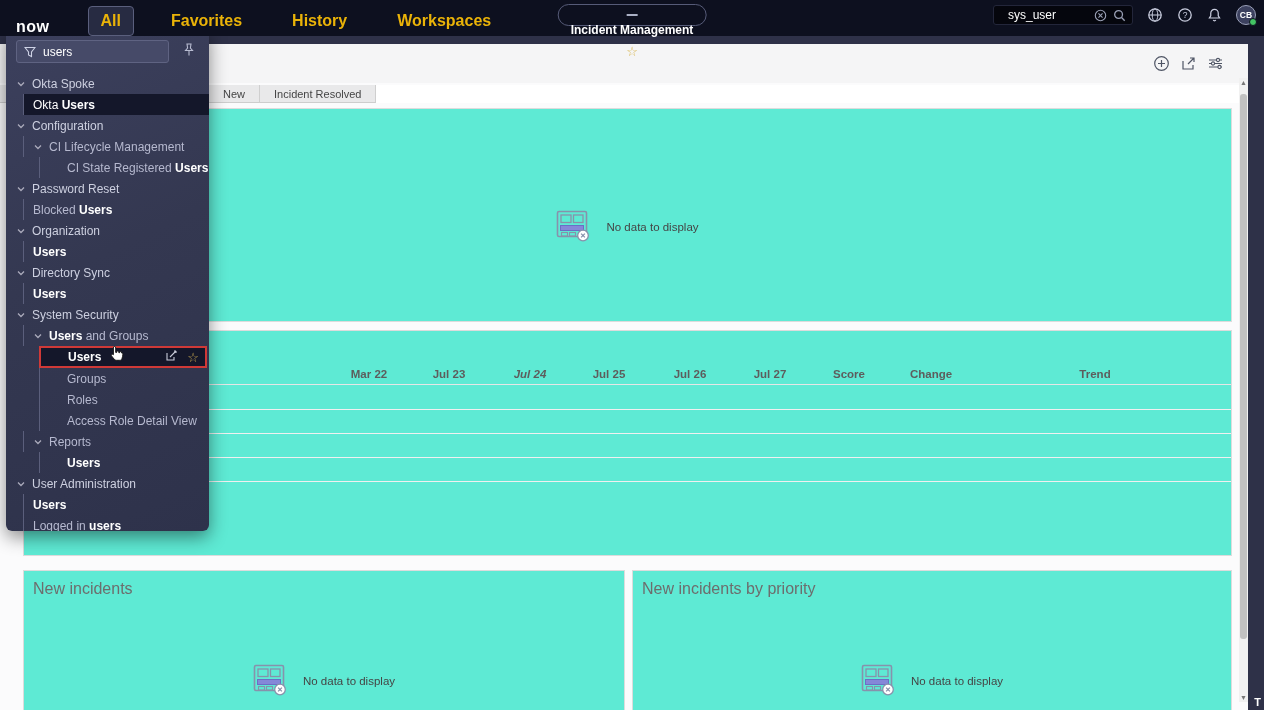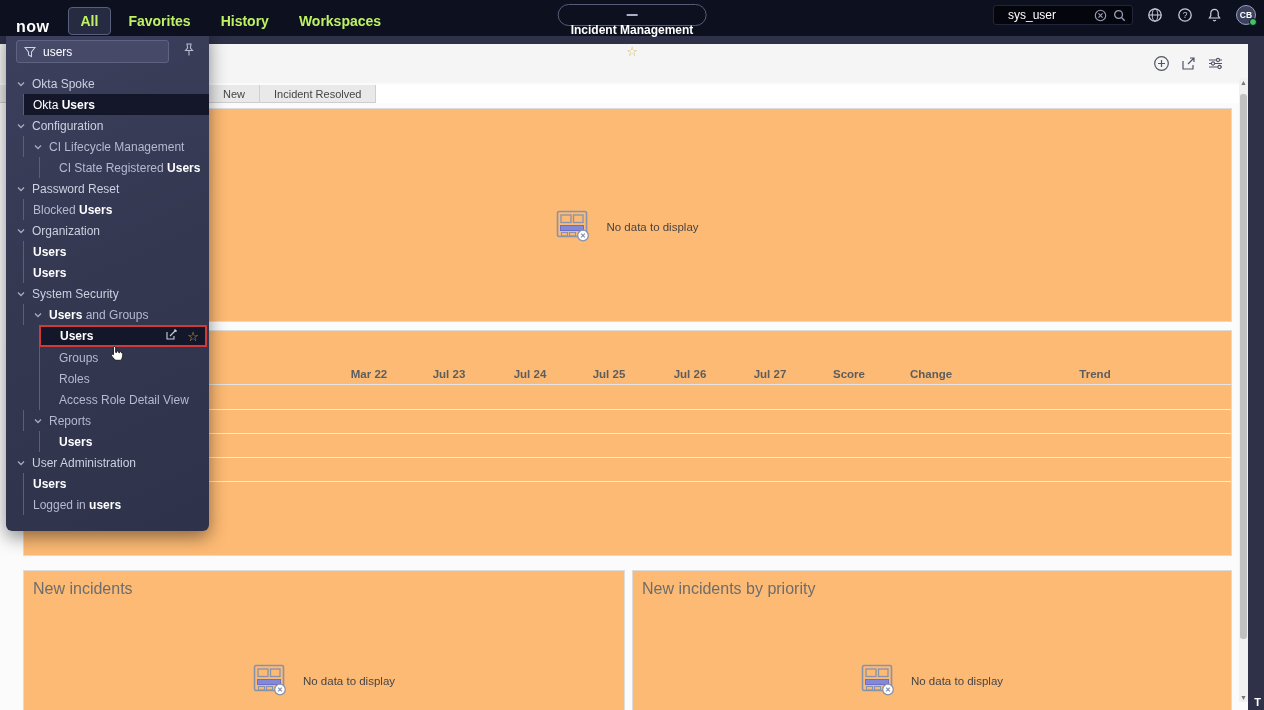--- a/index.html
+++ b/index.html
@@ -4,22 +4,22 @@
 <style>
   * { margin:0; padding:0; box-sizing:border-box; }
   html,body { width:1264px; height:710px; overflow:hidden; background:#fbfbfc;
               font-family:"Liberation Sans", sans-serif; }
 
   
   #topbar { position:absolute; left:0; top:0; width:1264px; height:36px;
             background:#0d101f; display:flex; align-items:flex-end; z-index:50; }
   #logo { color:#fff; font-weight:bold; font-size:16px; letter-spacing:.5px; margin:0 18px 0 16px; }
   #primary-nav { display:flex; align-items:center; height:30px; gap:4px; }
-  .nav-item { color:#bef264; font-size:14px; font-weight:bold; padding:5px 12px;
-              border:1px solid transparent; border-radius:4px; cursor:pointer; }
+  .nav-item { color:#eab308; font-size:16px; font-weight:bold; padding:5px 12px;
+              border:1px solid transparent; border-radius:4px; cursor:pointer;margin-left:20px; }
   .nav-item.active { background:#272b42; border-color:#5a5f7d; }
   #context-pill { position:absolute; left:50%; top:4px; transform:translateX(-50%);
                   height:22px; display:flex; align-items:center; gap:7px;
                   border:1px solid #565b78; border-radius:12px; padding:8px 12px;
                   color:#fff; font-size:12px; font-weight:bold;flex-direction:column; }
   .hamburger { width:11px; display:inline-block; border-top:1.5px solid #aab0c5;
                border-bottom:1.5px solid #aab0c5; height:7px; margin-top:1px; }
   .star-glyph { color:#d8b54e; font-size:13px; font-weight:normal; }
   #header-right { position:absolute; right:8px; top:0; height:30px; display:flex; align-items:center; gap:14px; }
   #global-search { width:140px; height:20px; background:#05060d; border:1px solid #23263a;
@@ -42,21 +42,21 @@
   .ticon { cursor:pointer; display:flex; align-items:center; }
 
   
   #tabstrip { position:absolute; left:0; top:85px; width:1248px; height:18px; background:#fff; }
   #tabs { display:flex; height:18px; }
   #tabs .lead { width:209px; background:#e9e9ea; border-bottom:1px solid #cdcdcd; }
   .tab { background:#e9e9ea; border-right:1px solid #cfcfcf; border-bottom:1px solid #cdcdcd;
          color:#454545; font-size:11px; display:flex; align-items:center; padding:0 14px; cursor:pointer; }
 
   
-  .panel { position:absolute; background:#fdba74; border:1px solid #dcdcdc; }
+  .panel { position:absolute; background:#5eead4; border:1px solid #dcdcdc; }
   #panel-top    { left:23px; top:108px; width:1209px; height:214px; }
   #panel-score  { left:23px; top:330px; width:1209px; height:226px; }
   #panel-bl     { left:23px; top:570px; width:602px;  height:150px; }
   #panel-br     { left:632px; top:570px; width:600px; height:150px; }
   .panel-title { position:absolute; left:9px; top:9px; color:#6d6d6d; font-size:16px; }
   .nodata { position:absolute; left:0; right:0; display:flex; align-items:center;
             justify-content:center; gap:16px; color:#454545; font-size:11.5px; }
   #panel-top .nodata { top:101px; }
   #panel-bl .nodata, #panel-br .nodata { top:93px; }
 
@@ -78,21 +78,21 @@
                 border-radius:3px; display:flex; align-items:center; padding:0 7px; gap:7px; }
   #filter-box input { background:transparent; border:none; outline:none; color:#fff;
                       font-size:12px; width:100px; font-family:inherit; }
   #pin-icon { color:#b9bdd2; padding:0 6px; cursor:pointer; }
   #tree { padding-top:2px; }
   .trow { height:21px; display:flex; align-items:center; font-size:12px;
           color:#b6b9cf; cursor:pointer; position:relative; }
   .trow .chev { margin-right:6px; flex:0 0 auto; display:flex; }
   .trow.lvl0 { padding-left:10px; color:#cdd0e0; }
   .trow.lvl1 { margin-left:17px; border-left:1px solid #5b5f7c; padding-left:9px; }
-  .trow.lvl2 { margin-left:33px; border-left:1px solid #5b5f7c; padding-left:19px; }
+  .trow.lvl2 { margin-left:33px; border-left:1px solid #5b5f7c; padding-left:27px; }
   .trow b { color:#fff; }
   .trow .lab.ul { color:#fff; }
   .trow.highlight { background:#14172a; }
   .trow.selected { background:#14172a; border:2px solid #cf3937; margin-right:2px;
                    padding-right:6px; height:22px; }
   .trow.selected .lab { flex:1; }
   .row-icons { display:flex; gap:9px; align-items:center; }
   .row-icons .star-glyph { font-size:13px; }
 
   
@@ -207,21 +207,21 @@
           <path d="M25.1 23.6 l3.8 3.8 M28.9 23.6 l-3.8 3.8" stroke="#8792ab" stroke-width="1.3"></path>
         </svg></span>
     <span>No data to display</span>
   </div>
 </div>
 
 <div class="panel" id="panel-score">
   <div id="score-head">
       <span class="col-h" style="left: 345px;">Mar 22</span>
       <span class="col-h" style="left: 425px;">Jul 23</span>
-      <span class="col-h" style="left: 506px;">Jul 24</span>
+      <span class="col-h" style="left: 506px; font-style: italic;">Jul 24</span>
       <span class="col-h" style="left: 585px;">Jul 25</span>
       <span class="col-h" style="left: 666px;">Jul 26</span>
       <span class="col-h" style="left: 746px;">Jul 27</span>
       <span class="col-h" style="left: 825px;">Score</span>
       <span class="col-h" style="left: 907px;">Change</span>
       <span class="col-h" style="left: 1071px;">Trend</span>
     </div>
   <div id="score-rows">
       <div class="score-row"></div>
       <div class="score-row"></div>
@@ -325,20 +325,28 @@
         <span class="chev">
           <svg width="10" height="10" viewBox="0 0 10 10">
             <path d="M2 3.5 L5 6.5 L8 3.5" fill="none" stroke="#aab" stroke-width="1.3"></path>
           </svg>
         </span>
         <span class="lab">Organization</span>
       </div>
       <div class="trow lvl1">
         <span class="lab"><b>Users</b></span>
       </div>
+      <div class="trow lvl0">
+        <span class="chev">
+          <svg width="10" height="10" viewBox="0 0 10 10">
+            <path d="M2 3.5 L5 6.5 L8 3.5" fill="none" stroke="#aab" stroke-width="1.3"></path>
+          </svg>
+        </span>
+        <span class="lab">Directory Sync</span>
+      </div>
       <div class="trow lvl1">
         <span class="lab"><b>Users</b></span>
       </div>
       <div class="trow lvl0">
         <span class="chev">
           <svg width="10" height="10" viewBox="0 0 10 10">
             <path d="M2 3.5 L5 6.5 L8 3.5" fill="none" stroke="#aab" stroke-width="1.3"></path>
           </svg>
         </span>
         <span class="lab">System Security</span>

